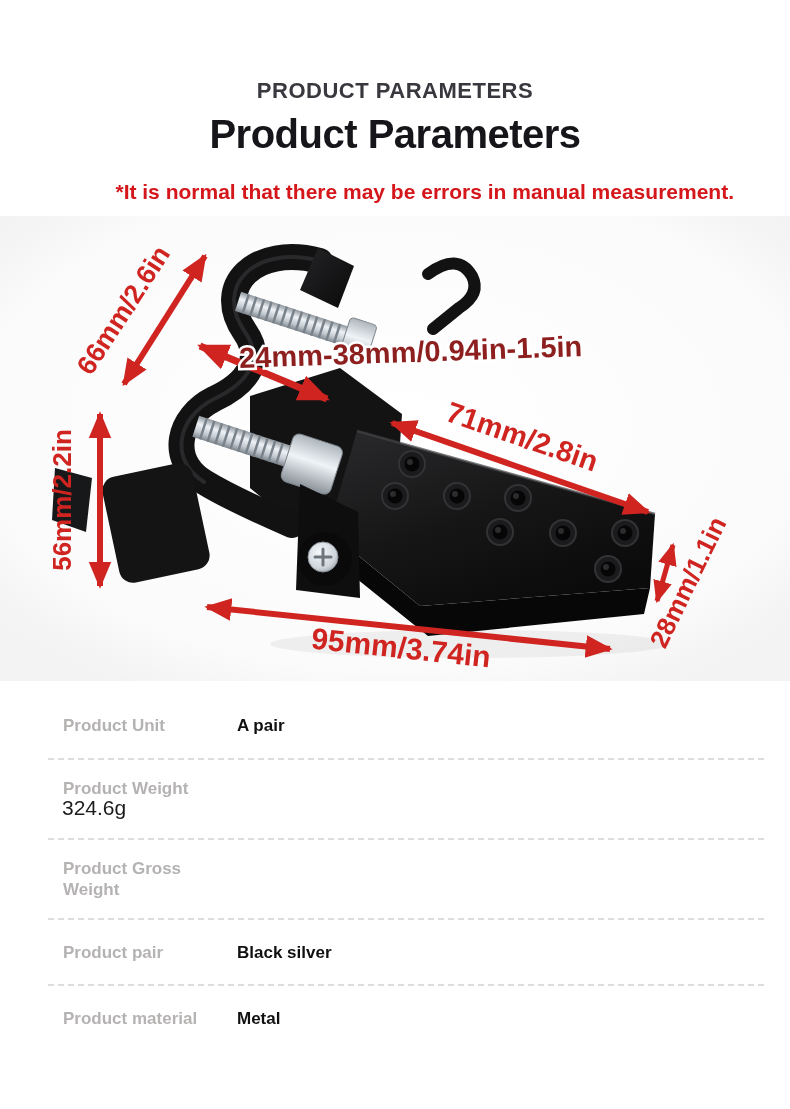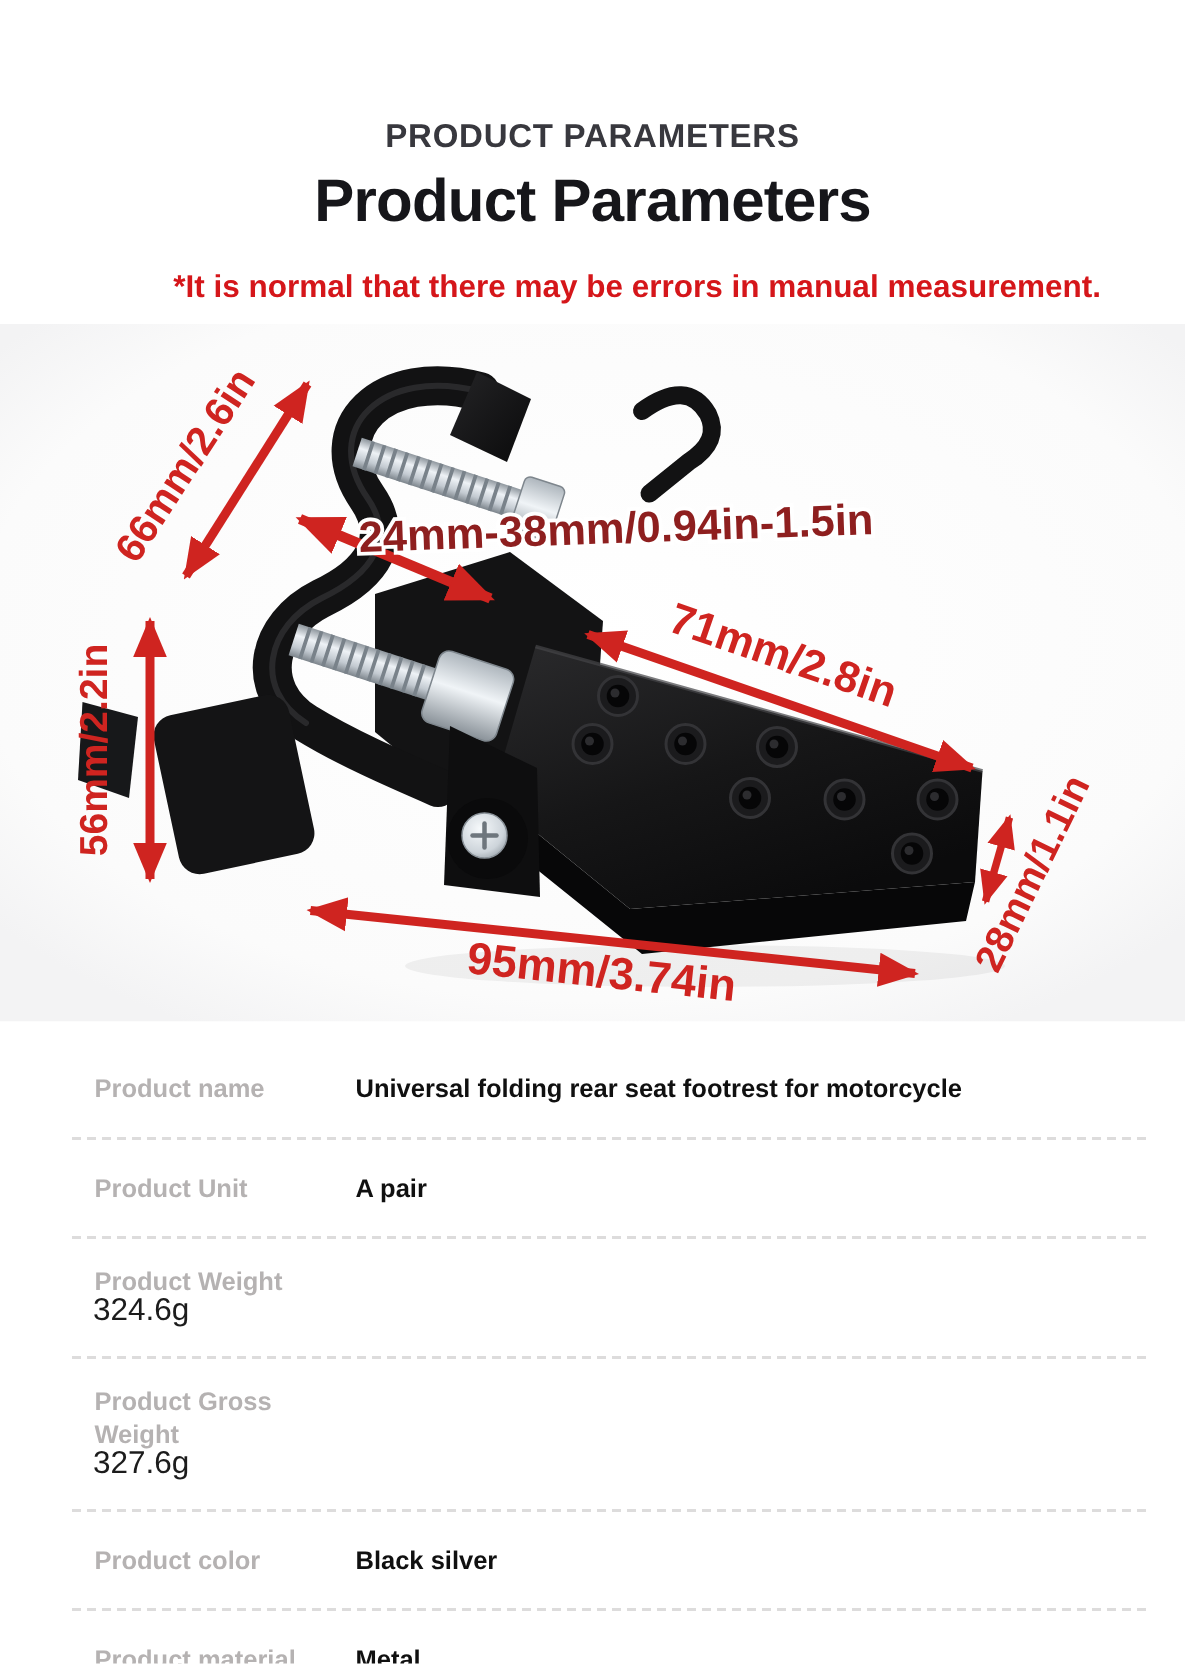--- a/index.html
+++ b/index.html
@@ -193,37 +193,32 @@
       <line x1="673" y1="329" x2="657" y2="385" stroke="#cf2420" stroke-width="5" marker-start="url(#ah)" marker-end="url(#ah)"></line>
       <text class="dim-text" transform="translate(696,370) rotate(-64)" text-anchor="middle" font-size="26">28mm/1.1in</text>
 
       <line x1="207" y1="391" x2="610" y2="433" stroke="#cf2420" stroke-width="6" marker-start="url(#ah)" marker-end="url(#ah)"></line>
       <text class="dim-text" transform="translate(400,442) rotate(6)" text-anchor="middle" font-size="30">95mm/3.74in</text>
     </g>
   </svg>
 
   <div class="spec-table">
     <div class="spec-row">
-      <div class="spec-label">Product name</div>
-      <div class="spec-value">Universal folding rear seat footrest for motorcycle</div>
-    </div>
-    <div class="spec-row">
       <div class="spec-label">Product Unit</div>
       <div class="spec-value">A pair</div>
     </div>
     <div class="spec-row value-large">
       <div class="spec-label">Product Weight</div>
       <div class="spec-value">324.6g</div>
     </div>
     <div class="spec-row value-large">
       <div class="spec-label">Product Gross Weight</div>
-      <div class="spec-value">327.6g</div>
     </div>
     <div class="spec-row">
-      <div class="spec-label">Product color</div>
+      <div class="spec-label">Product pair</div>
       <div class="spec-value">Black silver</div>
     </div>
     <div class="spec-row">
       <div class="spec-label">Product material</div>
       <div class="spec-value">Metal</div>
     </div>
   </div>
 
 </div>
 

